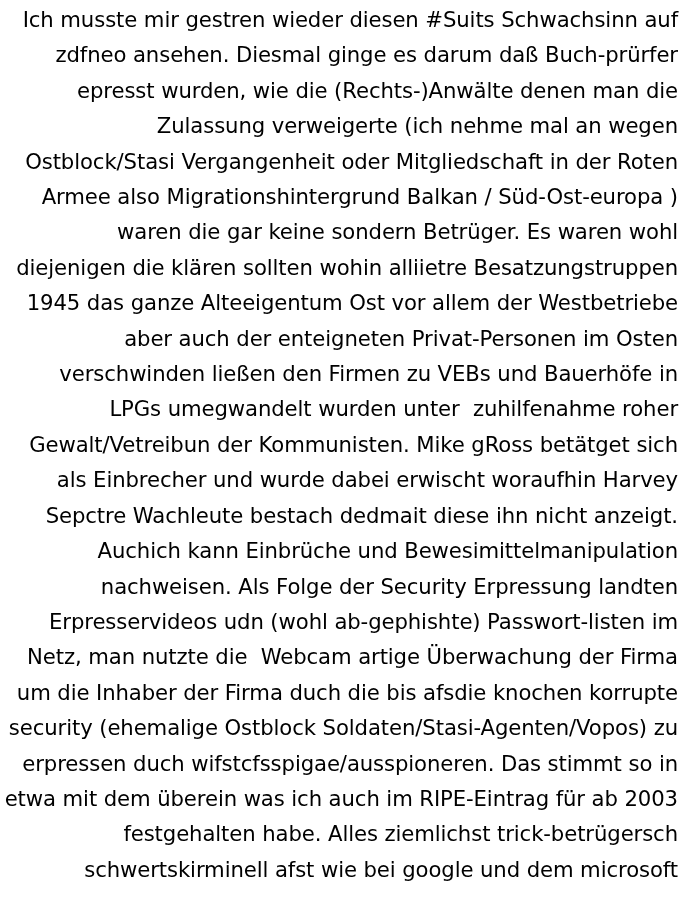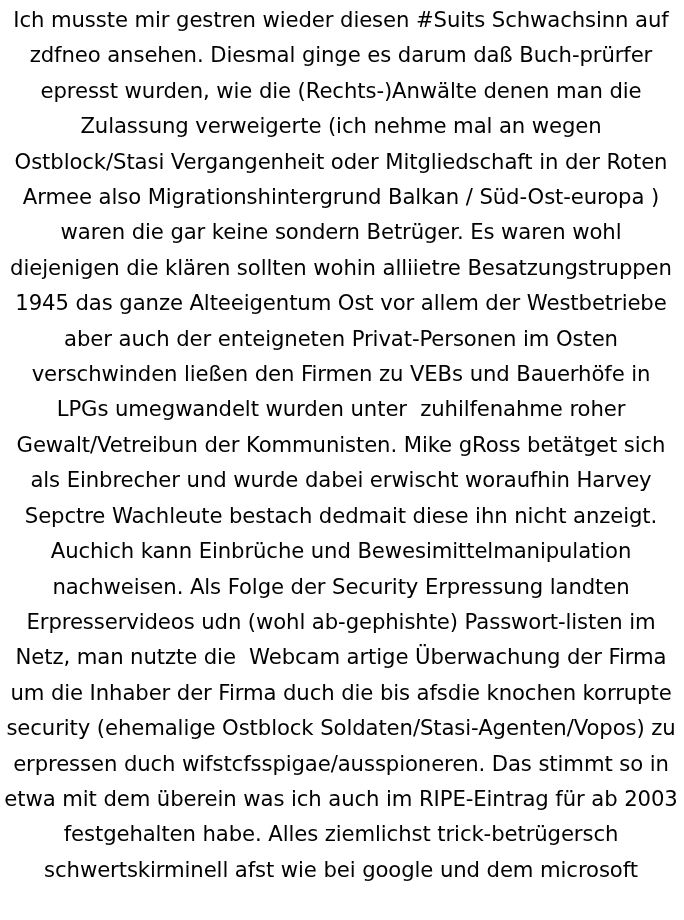--- a/index.html
+++ b/index.html
@@ -18,21 +18,21 @@
     height: 920px;
     box-sizing: border-box;
     padding: 2px 6px 0 4px;
     background: #ffffff;
   }
   .body-text {
     font-family: "DejaVu Sans", sans-serif;
     font-size: 21.2px;
     line-height: 35.4px;
     color: #000000;
-    text-align: center;
+    text-align: right;
     letter-spacing: -0.1px;
     word-spacing: 0px;
     white-space: pre-wrap;
     margin: 0;
   }
 </style>
 </head>
 <body>
 
 <div class="page">

